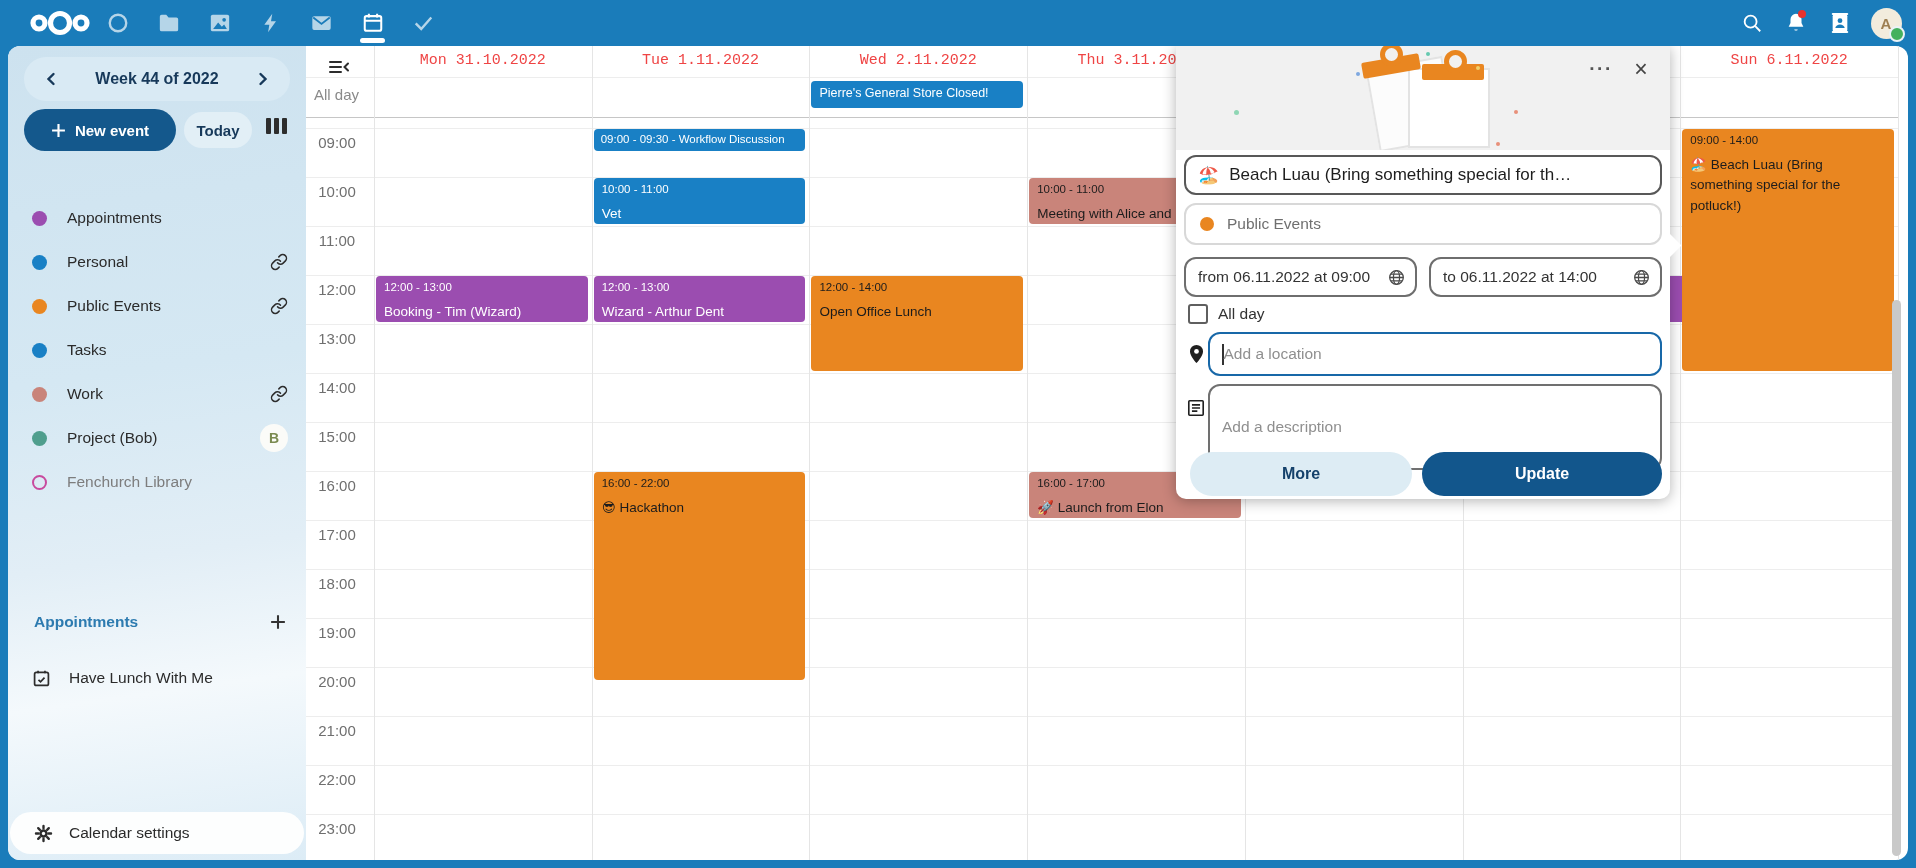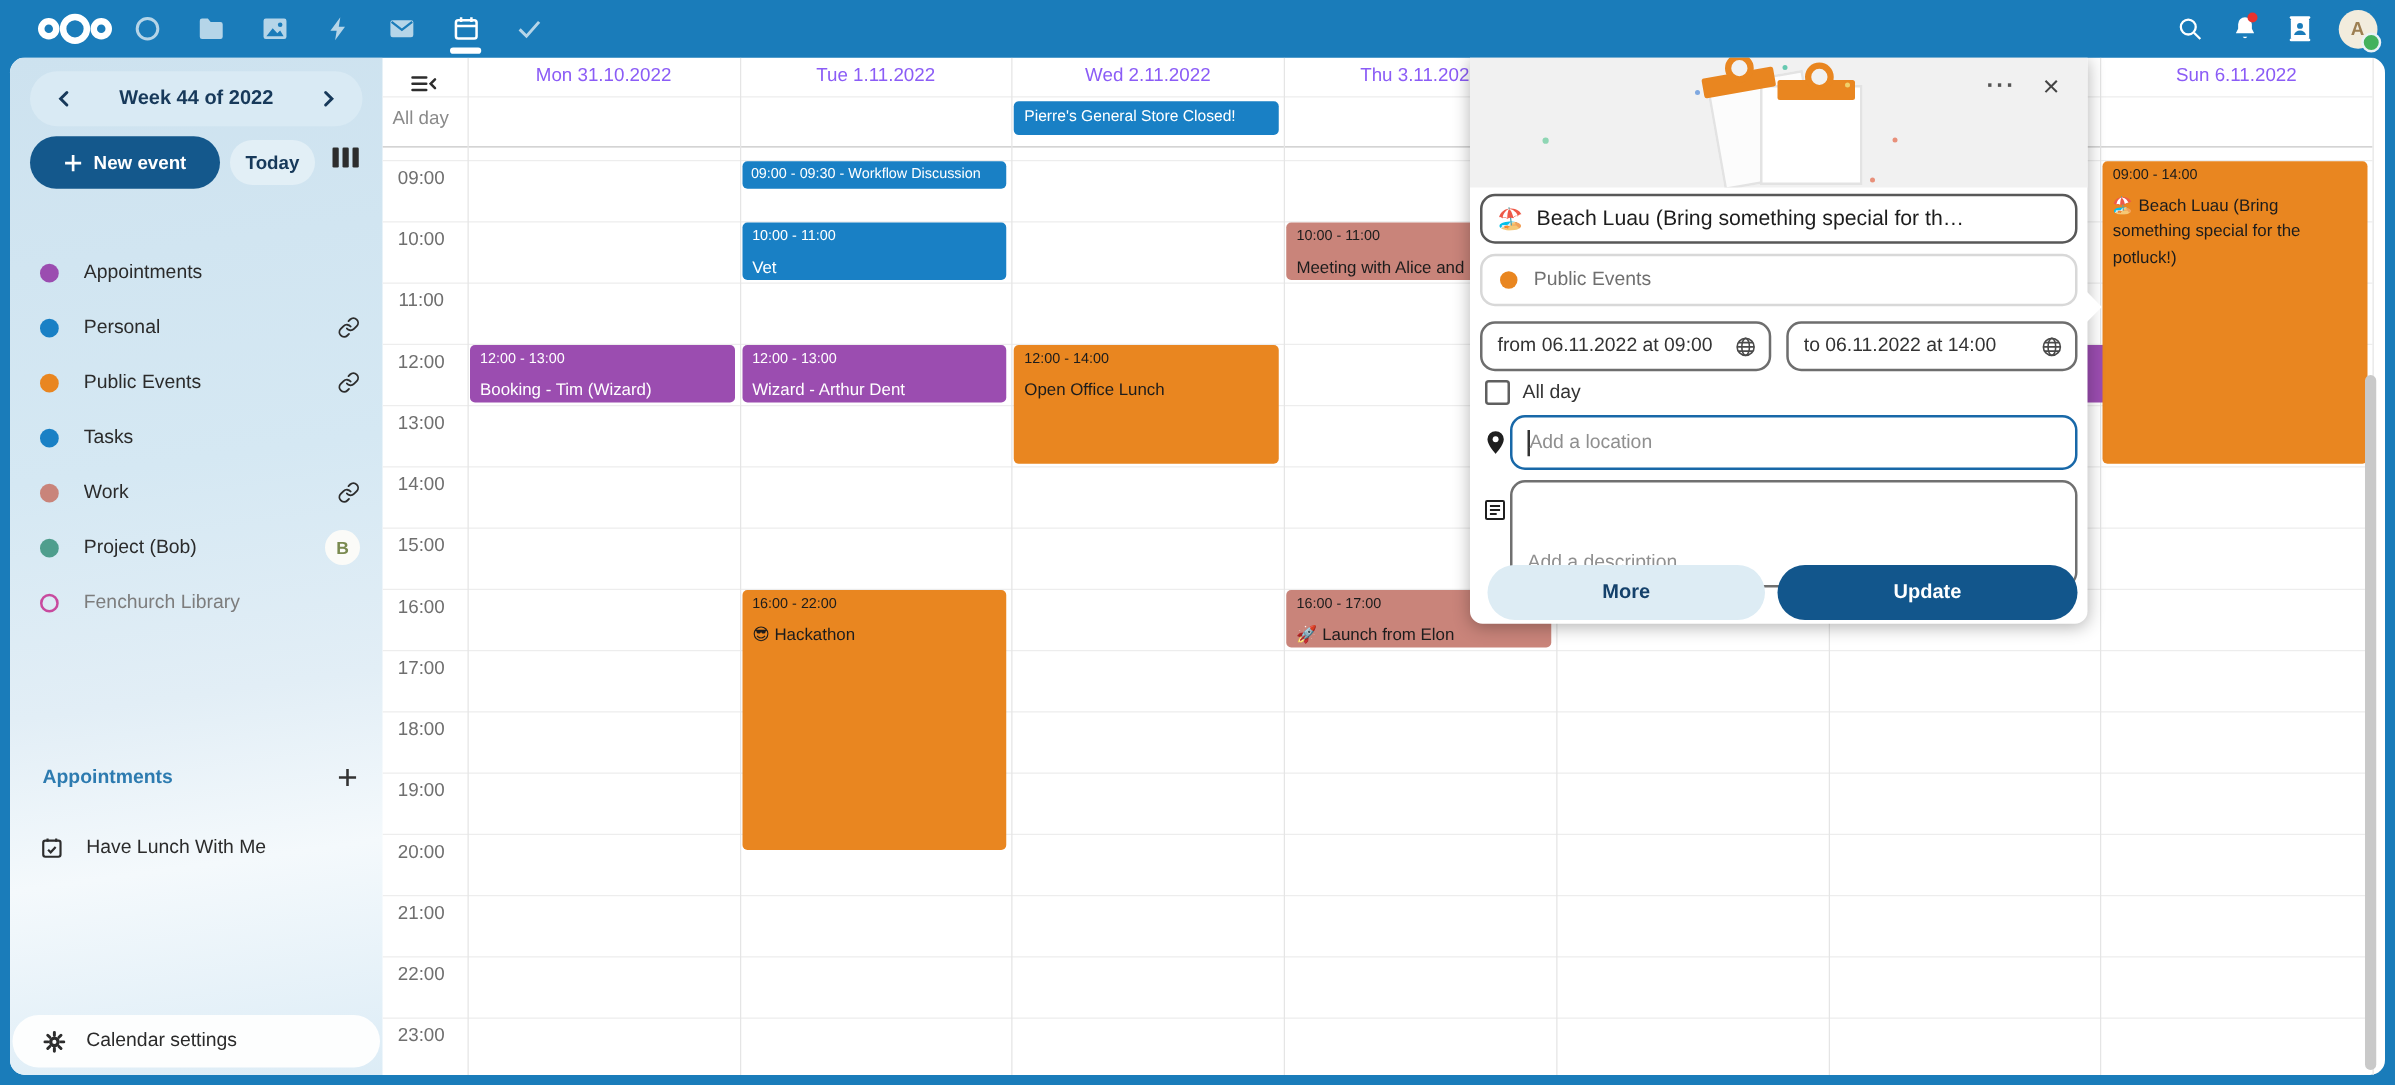--- a/index.html
+++ b/index.html
@@ -48,21 +48,21 @@
   .side-row .lbl{margin-left:18px;font-size:15.5px;color:#2b2b2b;}
   .heading-row{position:absolute;left:0;width:298px;height:40px;display:flex;align-items:center;justify-content:space-between;
                padding:0 20px 0 26px;box-sizing:border-box;}
   .heading-row .h{font-size:15.5px;font-weight:bold;color:#2d7bb0;}
   .settings-pill{position:absolute;left:2px;top:766px;width:294px;height:42px;border-radius:21px;background:#fdfefe;
                  display:flex;align-items:center;padding:0 24px;box-sizing:border-box;cursor:pointer;}
   .settings-pill .lbl{margin-left:16px;font-size:15.5px;color:#2b2b2b;}
 
   
   .grid{position:absolute;left:298px;top:0;width:1602px;height:814px;overflow:hidden;}
-  .day-header{position:absolute;top:6px;height:22px;font-size:15px;color:#8b5cf6;text-align:center;}
+  .day-header{position:absolute;top:6px;height:22px;font-size:15px;color:#ef4444;text-align:center;font-family:Liberation Mono, monospace;}
   .hline{position:absolute;height:1px;background:#ededed;}
   .hline.strong{background:#c6c6c6;}
   .vline{position:absolute;top:0;width:1px;height:814px;background:#e5e5e5;}
   .hour-label{position:absolute;width:54px;text-align:center;font-size:15px;color:#6f6f6f;}
   .allday-label{position:absolute;font-size:15px;color:#8a8a8a;}
   .collapse-icon{position:absolute;cursor:pointer;}
   .ev{position:absolute;border-radius:4px;box-sizing:border-box;overflow:hidden;cursor:pointer;z-index:2;}
   .ev .t{font-size:11.5px;margin:5px 8px 0 8px;white-space:nowrap;overflow:hidden;}
   .ev .n{font-size:13.5px;margin:9px 8px 0 8px;line-height:1.5;}
   .ev .inline{font-size:11.5px;margin:4px 7px;white-space:nowrap;overflow:hidden;display:block;}
@@ -94,21 +94,21 @@
   .fld-date{top:211px;height:40px;border:2px solid #6e6e6e;padding:0 10px 0 12px;font-size:15.5px;color:#333;justify-content:space-between;cursor:pointer;}
   .fld-from{left:8px;width:233px;}
   .fld-to{left:253px;width:233px;}
   .allday-row{position:absolute;left:12px;top:258px;display:flex;align-items:center;cursor:pointer;}
   .cbx{width:16px;height:16px;border:2px solid #5f5f5f;border-radius:3px;background:#fff;}
   .allday-row .lbl{margin-left:10px;font-size:15.5px;color:#333;}
   .row-icon{position:absolute;left:10px;width:20px;height:20px;display:flex;align-items:center;justify-content:center;}
   .fld-loc{left:32px;top:286px;width:454px;height:44px;border:2px solid #1868a8;padding:0 12px;}
   .caret{display:inline-block;width:1.5px;height:21px;background:#333;}
   .ph{font-size:15.5px;color:#8f8f8f;}
-  .fld-desc{left:32px;top:338px;width:454px;height:86px;border:2px solid #707070;align-items:flex-end;padding:9px 12px;text-decoration:underline;}
+  .fld-desc{left:32px;top:338px;width:454px;height:86px;border:2px solid #707070;align-items:center;padding:9px 12px;}
   .popup-btn{position:absolute;top:406px;height:44px;border:none;border-radius:22px;font-size:16px;font-weight:bold;cursor:pointer;font-family:inherit;}
   .btn-more{left:14px;width:222px;background:#ddecf4;color:#14416b;}
   .btn-update{left:246px;width:240px;background:#12568c;color:#fff;}
 </style>
 </head>
 <body>
 
 <div class="screen">
 
   <header class="topbar">

